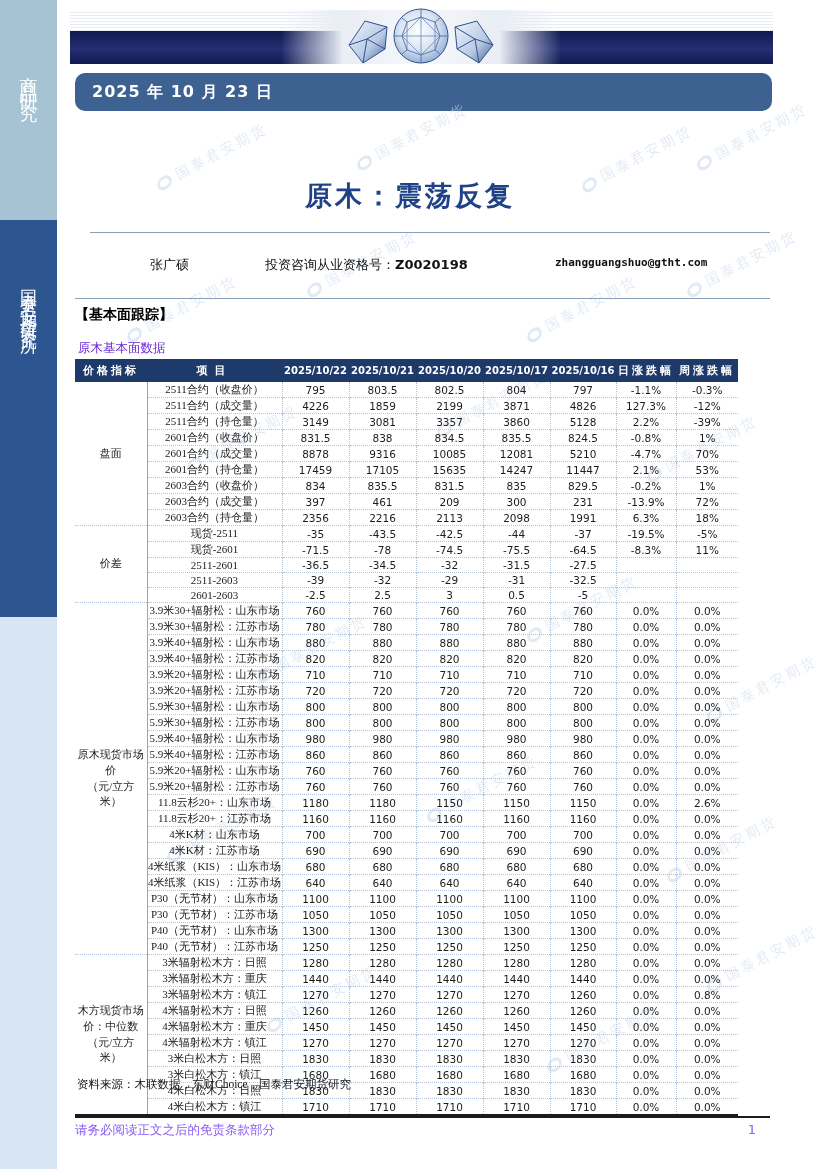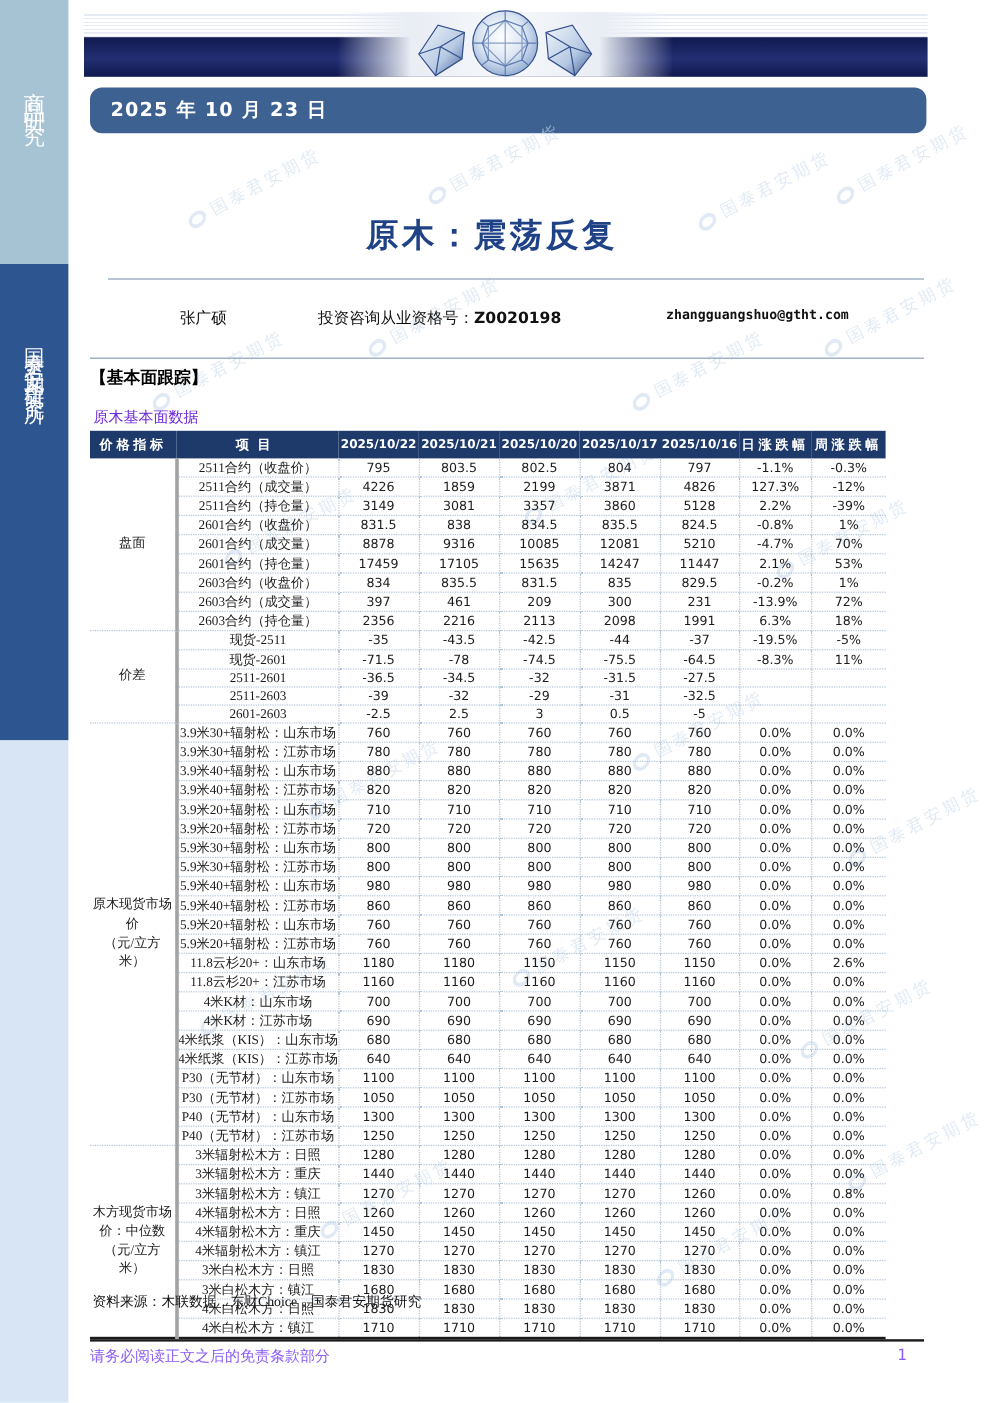--- a/index.html
+++ b/index.html
@@ -100,21 +100,21 @@
   tbody td{
     height:15px;font-size:10.5px;text-align:center;vertical-align:middle;
     color:#1c1c1c;border-top:1px dotted var(--grid);border-left:1px dotted var(--grid);
     font-family:"DejaVu Sans", sans-serif;overflow:hidden;white-space:nowrap;
   }
   tbody tr:first-child td{border-top:none;}
   tbody td:first-child{border-left:none;}
   tbody td.item{font-family:"Liberation Serif", serif;font-size:11px;}
   tbody td.glabel{
     font-family:"Liberation Serif", serif;font-size:11px;line-height:1.45;
-    border-right:3px solid #a3a3a3;white-space:normal;padding:0 2px;
+    border-right:1px solid #a3a3a3;white-space:normal;padding:0 2px;
   }
   table{border-bottom:2px solid #1b1b1b;}
   .src-note{position:absolute;left:77px;top:1077px;font-size:11.5px;color:#111;}
   
   .foot-rule{position:absolute;left:75px;top:1116px;width:695px;border-top:2px solid #1b1b1b;}
   .foot{position:absolute;left:75px;top:1122px;width:695px;font-size:12.5px;color:#8b5cf6;}
   .foot .pg{position:absolute;right:14px;top:0;font-family:"DejaVu Sans", sans-serif;font-size:13px;}
 </style>
 </head>
 <body>

